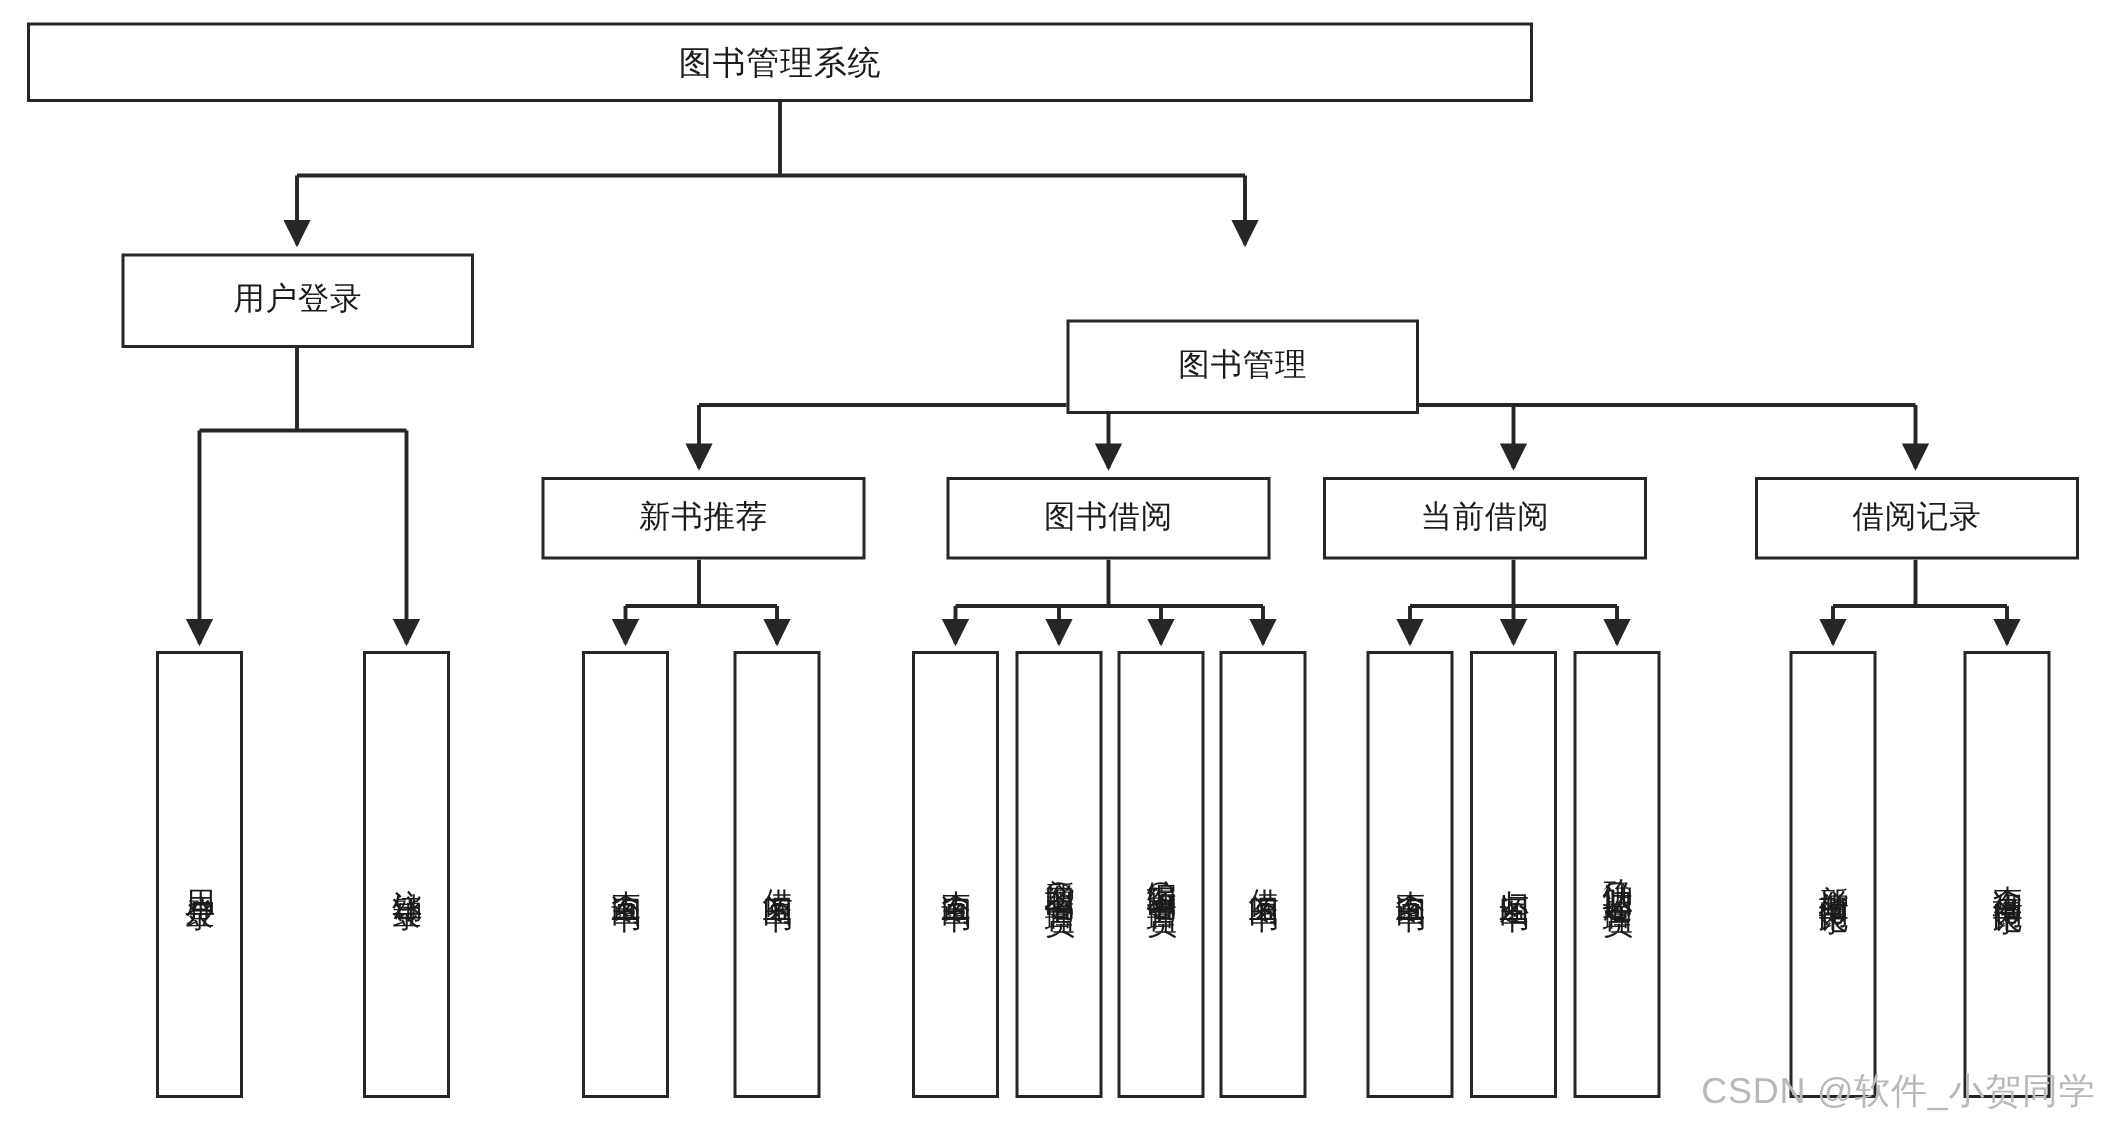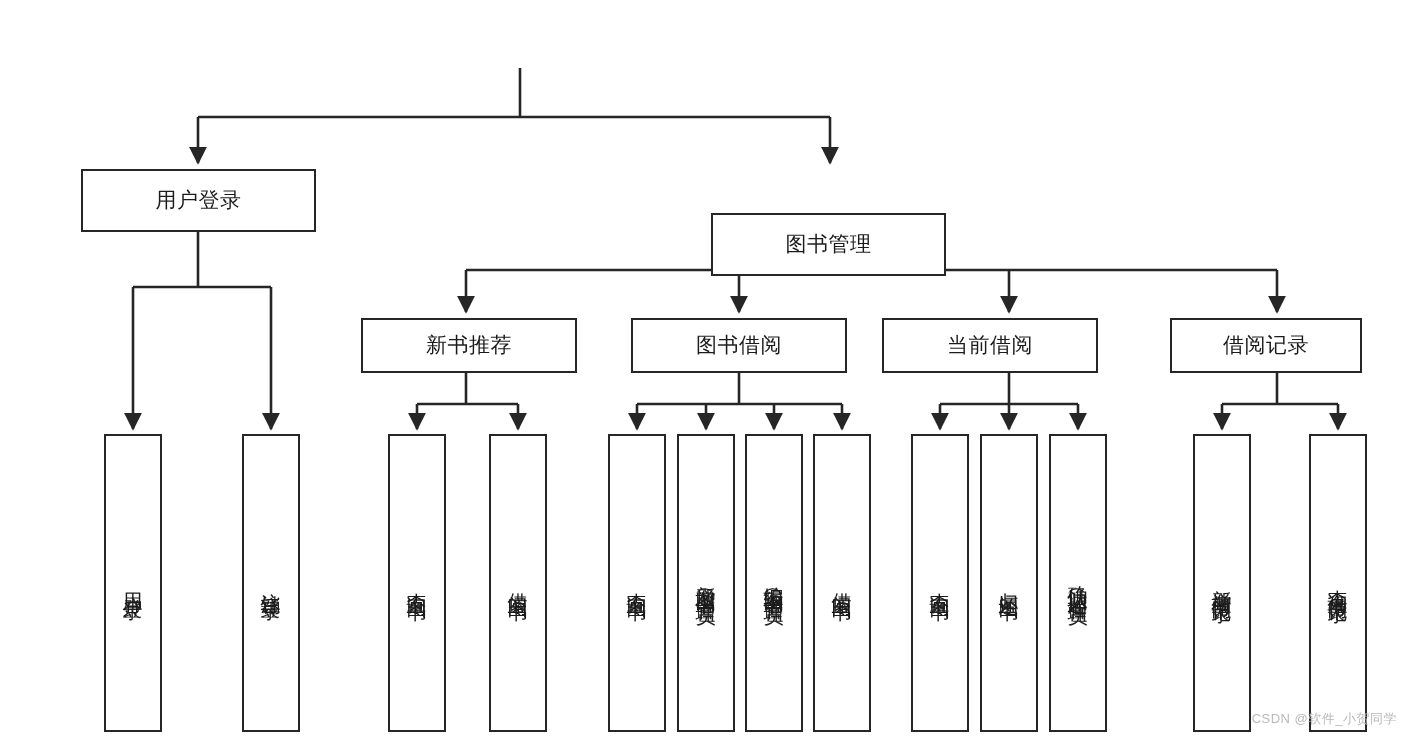--- a/index.html
+++ b/index.html
@@ -48,22 +48,22 @@
     letter-spacing: 3px;
     line-height: 1.1;
     white-space: normal;
   }
   .node-box.root .node-label {
     font-size: 22px;
   }
   #watermark {
     position: absolute;
     right: 8px;
-    bottom: 19px;
-    font-size: 13px;
+    bottom: 4px;
+    font-size: 24px;
     color: #b9b9b9;
     white-space: nowrap;
     letter-spacing: 0.5px;
     pointer-events: none;
   }
 </style>
 </head>
 <body>
 
 <div id="canvas">
@@ -113,38 +113,41 @@
       <path d="M 1009 404 L 1009 429" marker-end="url(#arrow)"></path>
       <path d="M 1078 404 L 1078 429" marker-end="url(#arrow)"></path>
 
       <path d="M 1277 373 L 1277 404"></path>
       <path d="M 1222 404 L 1338 404"></path>
       <path d="M 1222 404 L 1222 429" marker-end="url(#arrow)"></path>
       <path d="M 1338 404 L 1338 429" marker-end="url(#arrow)"></path>
     </g>
   </svg>
 
+  <div class="node-box root" style="left:18px; top:15px; width:1004px; height:53px;">
+    <span class="node-label">图书管理系统</span>
+  </div>
 
   <div class="node-box" style="left:81px; top:169px; width:235px; height:63px;">
     <span class="node-label">用户登录</span>
   </div>
   <div class="node-box" style="left:711px; top:169px; width:235px; height:63px;margin-top:44px;">
     <span class="node-label">图书管理</span>
   </div>
 
   <div class="node-box" style="left:361px; top:318px; width:216px; height:55px;">
     <span class="node-label">新书推荐</span>
   </div>
   <div class="node-box" style="left:631px; top:318px; width:216px; height:55px;">
     <span class="node-label">图书借阅</span>
   </div>
   <div class="node-box" style="left:882px; top:318px; width:216px; height:55px;">
     <span class="node-label">当前借阅</span>
   </div>
-  <div class="node-box" style="left:1170px; top:318px; width:192px; height:55px;">
+  <div class="node-box" style="left:1170px; top:318px; width:216px; height:55px;">
     <span class="node-label">借阅记录</span>
   </div>
 
   <div class="node-box vertical" style="left:104px; top:434px; width:58px; height:298px;">
     <span class="node-label">用户登录</span>
   </div>
   <div class="node-box vertical" style="left:242px; top:434px; width:58px; height:298px;">
     <span class="node-label">注销登录</span>
   </div>
 

